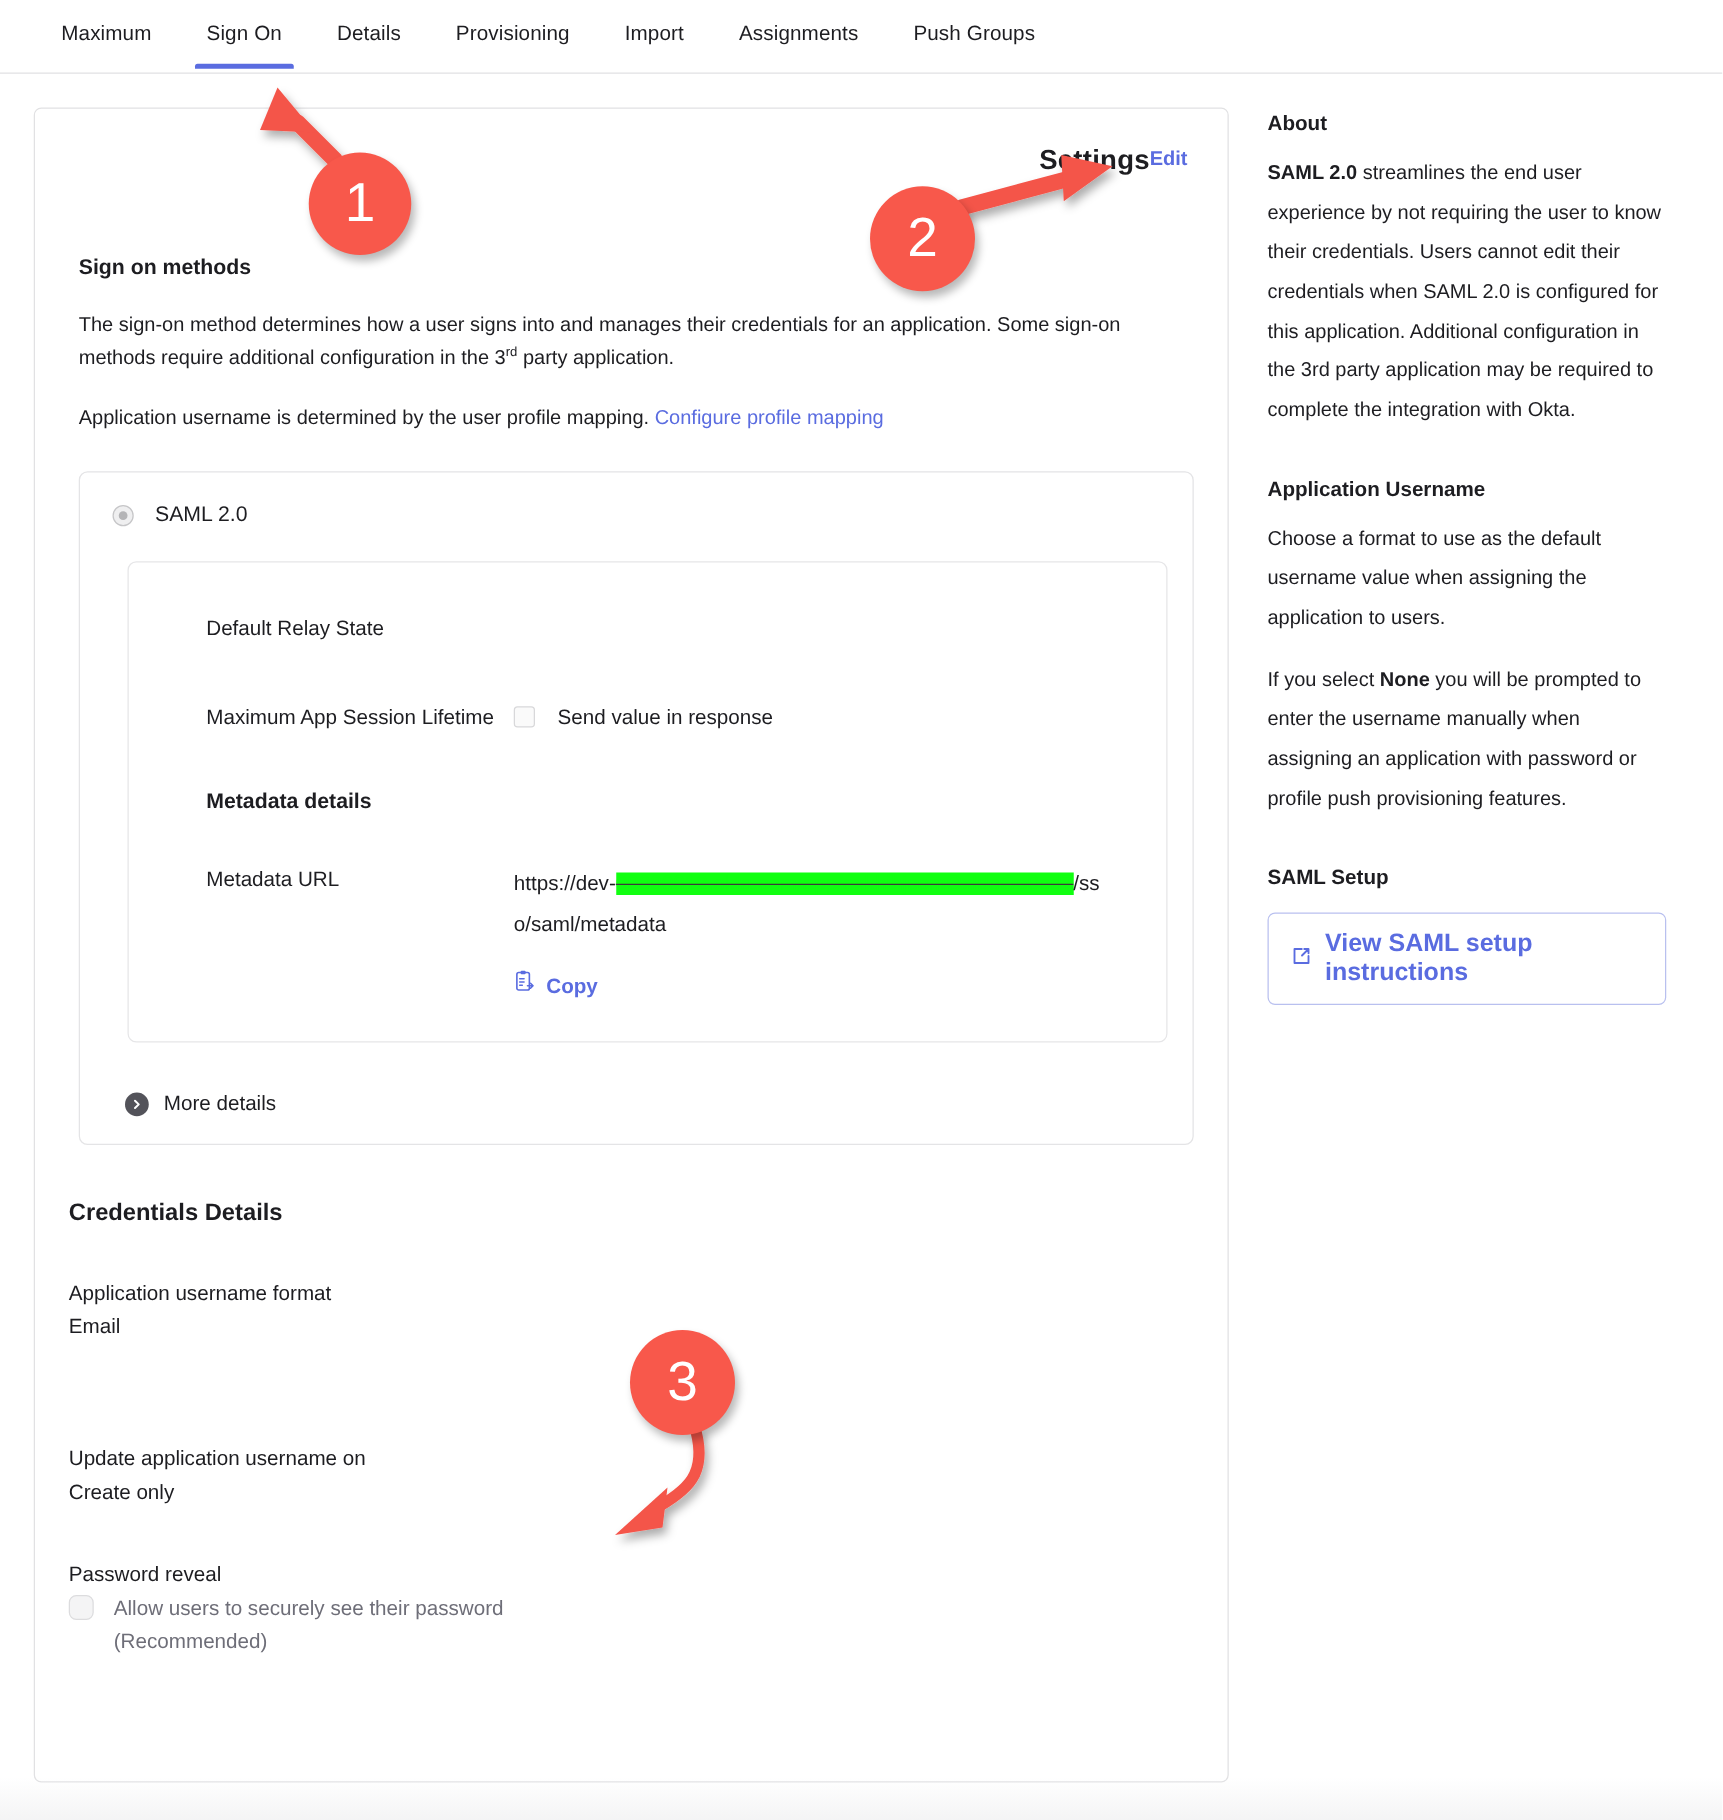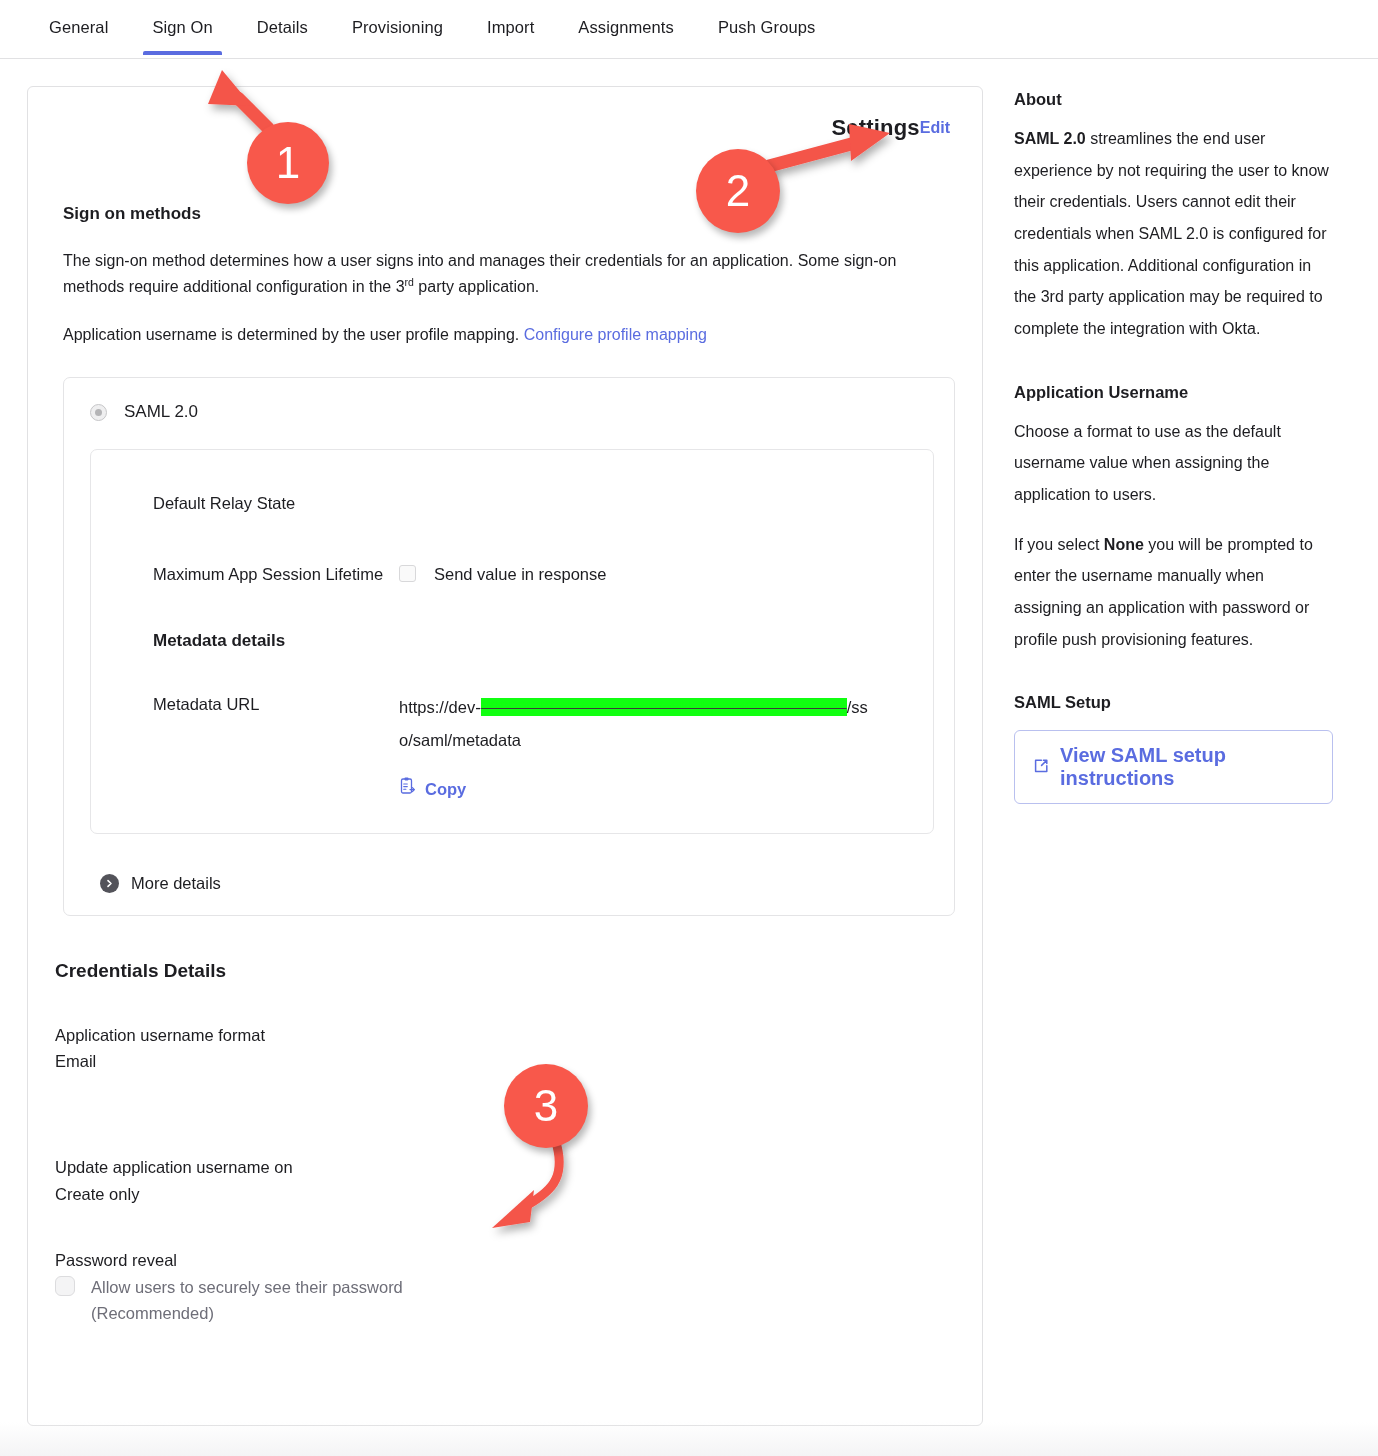--- a/index.html
+++ b/index.html
@@ -126,21 +126,21 @@
   .radio::after {
     content: "";
     width: 7px; height: 7px;
     border-radius: 50%;
     background: #b4b4b6;
   }
   .saml-label { font-size: 17px; color: #1d1d21; }
 
   
   .inner-box {
-    margin: 27px 0 0 8px;
+    margin: 27px 0 0 20px;
     border: 1px solid #e6e6e8;
     border-radius: 7px;
     padding: 40px 0 30px 0;
   }
   .frow {
     display: flex;
     align-items: flex-start;
     padding: 0 20px 0 62px;
     margin-bottom: 44px;
   }
@@ -322,21 +322,21 @@
     left: 0; bottom: 0;
     width: 1378px; height: 34px;
     background: linear-gradient(to bottom, rgba(255,255,255,0) 0%, rgba(243,243,244,.9) 100%);
     pointer-events: none;
   }
 </style>
 </head>
 <body>
 
 <div class="tabbar">
-  <div class="tab">General</div>
+  <div class="tab">Maximum</div>
   <div class="tab active">Sign On</div>
   <div class="tab">Details</div>
   <div class="tab">Provisioning</div>
   <div class="tab">Import</div>
   <div class="tab">Assignments</div>
   <div class="tab">Push Groups</div>
 </div>
 
 <div class="page">
 

